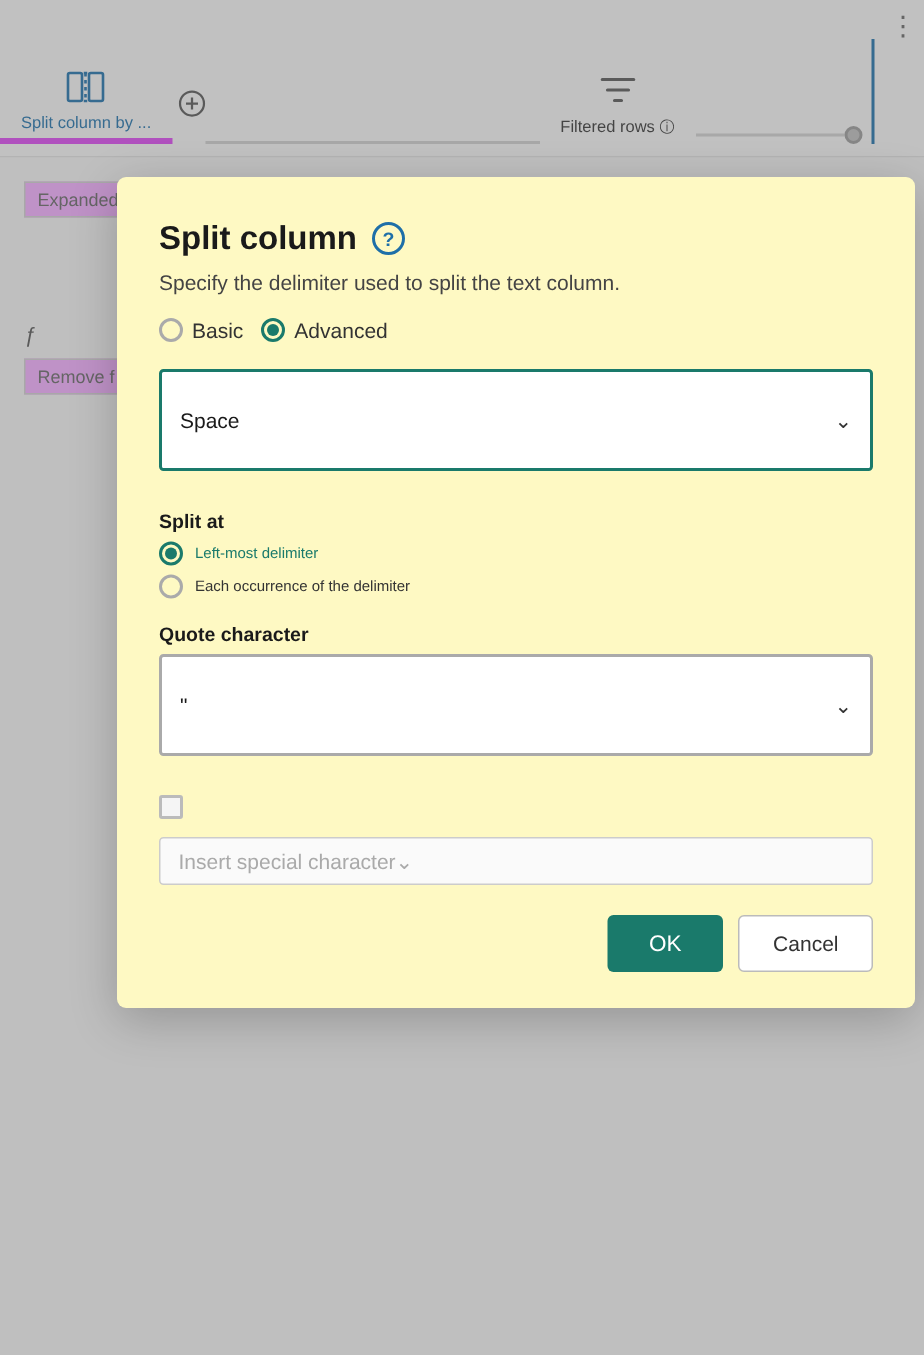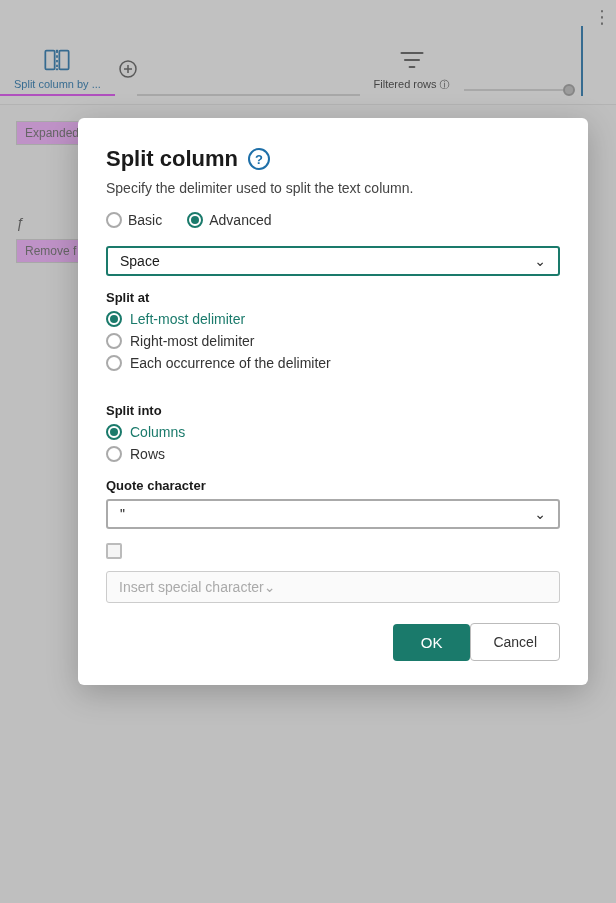--- a/index.html
+++ b/index.html
@@ -31,21 +31,21 @@
       flex-direction: column;
       align-items: center;
       padding: 4px 14px;
       font-size: 12px;
       color: #333;
       gap: 4px;
       cursor: pointer;
     }
 
     .toolbar-item.active {
-      border-bottom: 2px solid #d946ef;
+      border-bottom: 4px solid #d946ef;
       color: #1e6fa8;
     }
 
     .toolbar-icon {
       width: 28px;
       height: 28px;
       display: flex;
       align-items: center;
       justify-content: center;
     }
@@ -99,22 +99,22 @@
       top: 0; left: 0; right: 0; bottom: 0;
       background: rgba(100,100,100,0.35);
       z-index: 10;
     }
 
     
     .modal {
       position: absolute;
       top: 118px;
       left: 78px;
-      right: 28px;
-      background: #ffffff;
+      right: 6px;
+      background: #fef9c3;
       border-radius: 6px;
       box-shadow: 0 8px 32px rgba(0,0,0,0.22);
       z-index: 20;
       padding: 28px 28px 24px 28px;
     }
 
     .modal-header {
       display: flex;
       align-items: center;
       gap: 10px;
@@ -145,21 +145,21 @@
     .modal-subtitle {
       font-size: 14px;
       color: #444;
       margin-bottom: 16px;
     }
 
     
     .radio-row {
       display: flex;
       align-items: center;
-      gap: 25px;
+      gap: 12px;
       margin-bottom: 18px;
     }
 
     .radio-label {
       display: flex;
       align-items: center;
       gap: 6px;
       font-size: 14px;
       color: #333;
       cursor: pointer;
@@ -200,50 +200,50 @@
     .required-star {
       color: #c00;
       margin-left: 2px;
     }
 
     
     .dropdown {
       width: 100%;
       border: 2px solid #1a7a6b;
       border-radius: 3px;
-      padding: 5px 12px;
+      padding: 24px 12px;
       font-size: 14px;
       color: #1a1a1a;
       display: flex;
       align-items: center;
       justify-content: space-between;
       cursor: pointer;
-      margin-bottom: 14px;
+      margin-bottom: 26px;
       background: #fff;
     }
 
     .dropdown-plain {
       border-color: #aaa;
     }
 
     .dropdown-arrow {
       font-size: 14px;
       color: #333;
     }
 
     
     .section-group {
-      margin-bottom: 32px;
+      margin-bottom: 16px;
     }
 
     .radio-option {
       display: flex;
       align-items: center;
       gap: 8px;
-      font-size: 14px;
+      font-size: 10px;
       color: #1a7a6b;
       cursor: pointer;
       margin-bottom: 6px;
     }
 
     .radio-option.dark-text {
       color: #333;
     }
 
     
@@ -287,22 +287,22 @@
       justify-content: flex-start;
       cursor: not-allowed;
       background: #fafafa;
       margin-bottom: 20px;
     }
 
     
     .buttons-row {
       display: flex;
       justify-content: flex-end;
+      gap: 10px;
       margin-top: 4px;
-      align-items: center;
     }
 
     .btn-ok {
       background: #1a7a6b;
       color: #fff;
       border: none;
       border-radius: 4px;
       padding: 10px 28px;
       font-size: 15px;
       font-weight: 500;
@@ -431,39 +431,24 @@
   </div>
 
   <div class="section-group">
     <div class="section-label">Split at</div>
     <div class="radio-option">
       <div class="radio-circle checked"></div>
       <span>Left-most delimiter</span>
     </div>
     <div class="radio-option dark-text">
       <div class="radio-circle"></div>
-      <span>Right-most delimiter</span>
-    </div>
-    <div class="radio-option dark-text">
-      <div class="radio-circle"></div>
       <span>Each occurrence of the delimiter</span>
     </div>
   </div>
 
-  <div class="split-into-group">
-    <div class="section-label">Split into</div>
-    <div class="radio-option">
-      <div class="radio-circle checked"></div>
-      <span>Columns</span>
-    </div>
-    <div class="radio-option dark-text">
-      <div class="radio-circle"></div>
-      <span>Rows</span>
-    </div>
-  </div>
 
   <div class="quote-section">
     <div class="section-label">Quote character</div>
     <div class="dropdown dropdown-plain">
       <span>"</span>
       <span class="dropdown-arrow">⌄</span>
     </div>
   </div>
 
   <div class="checkbox-row">

